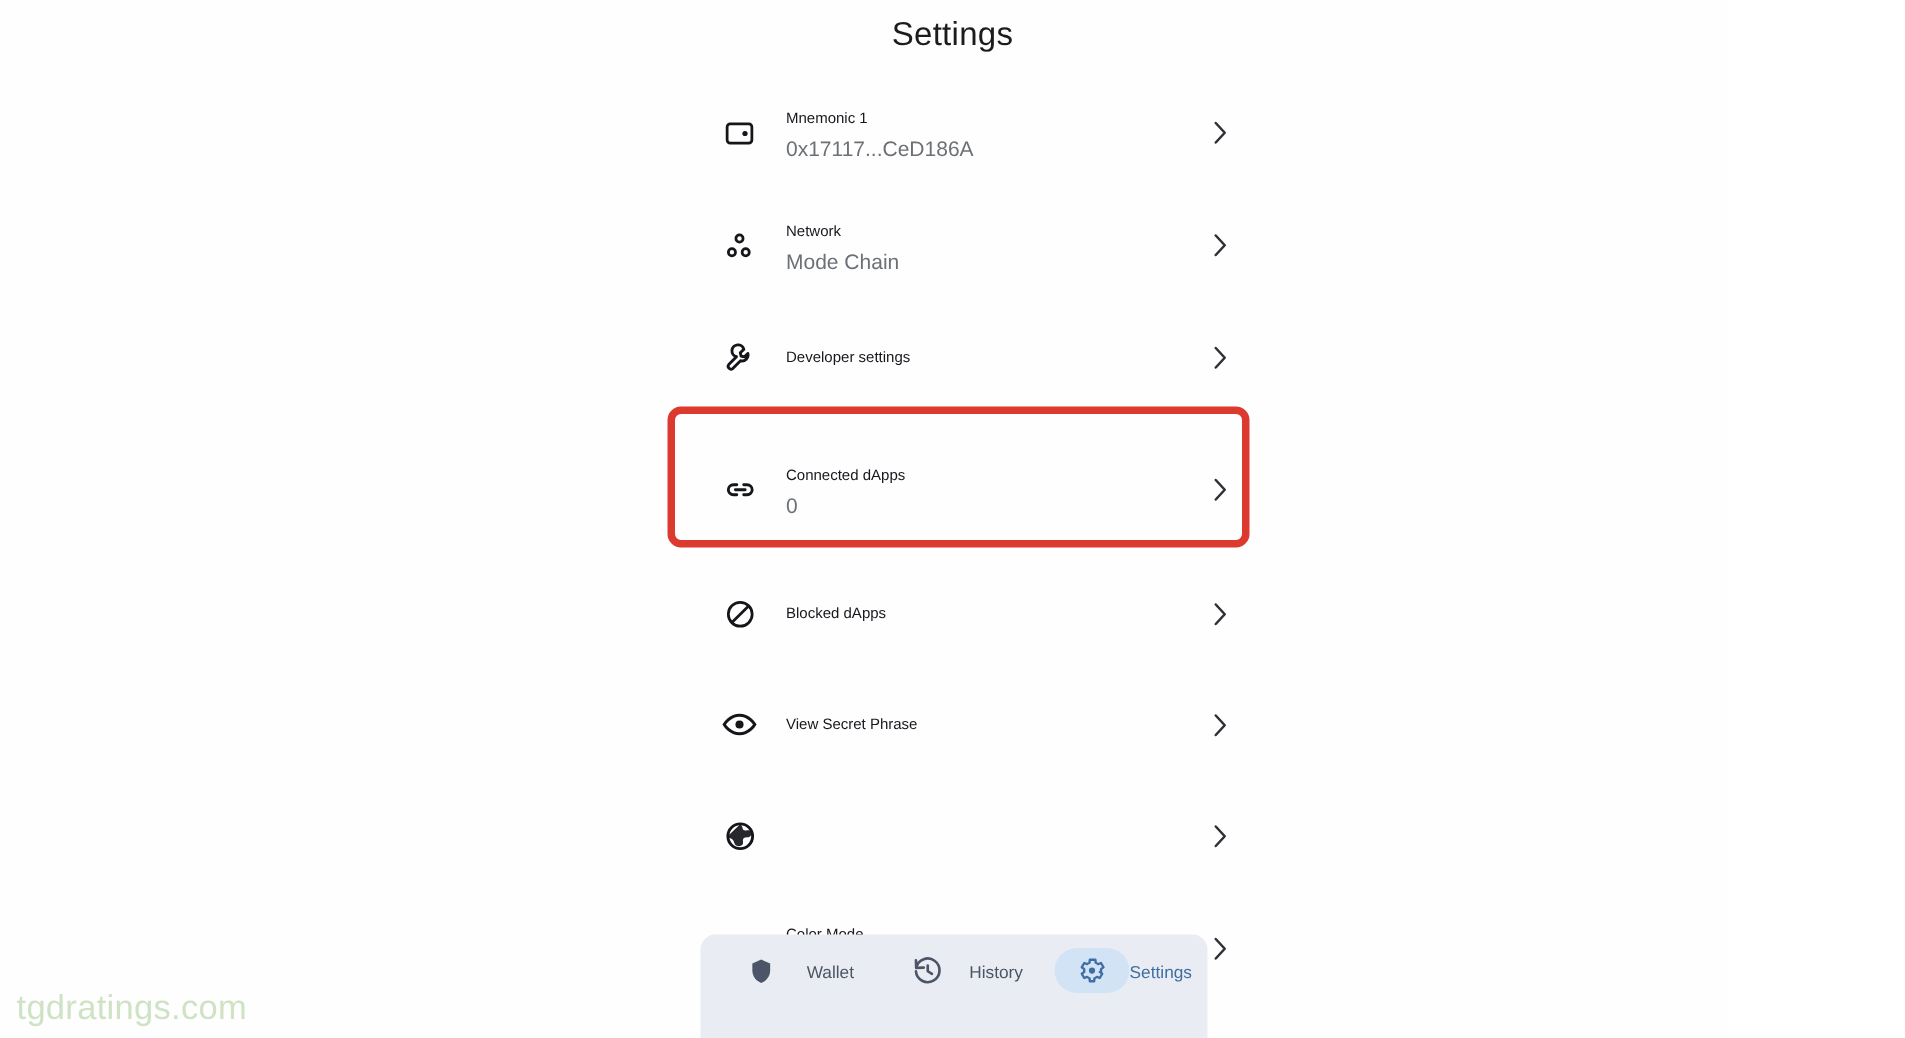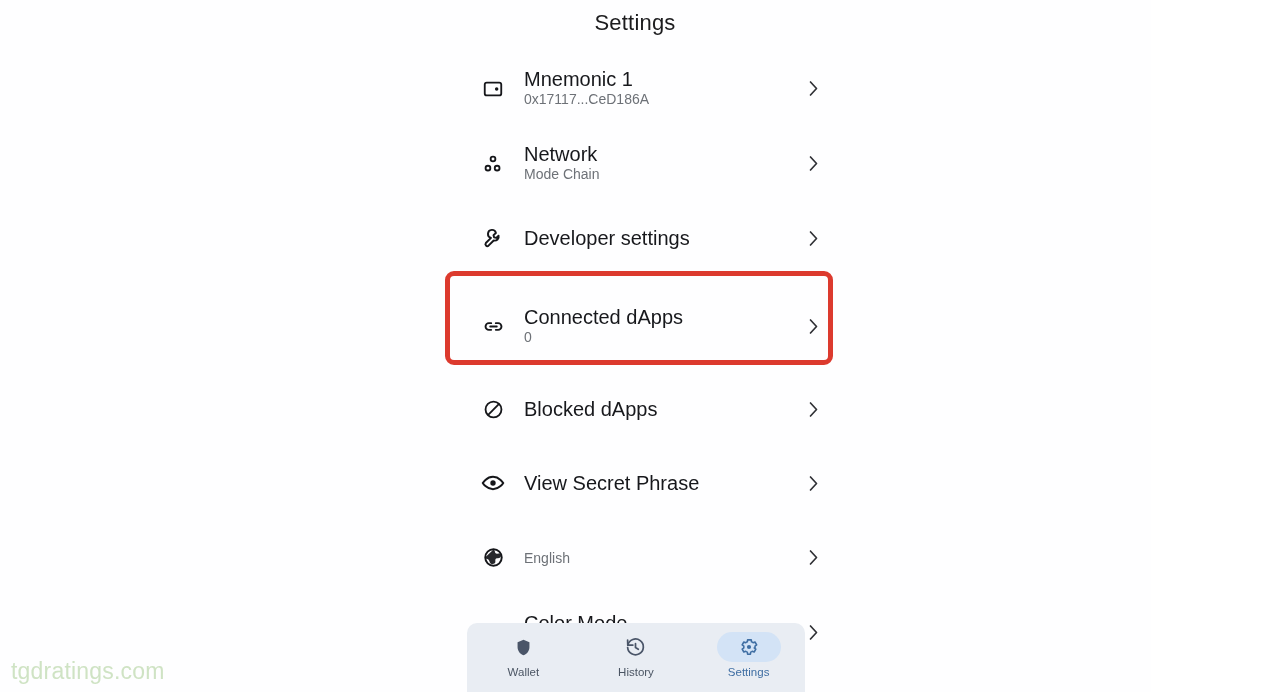--- a/index.html
+++ b/index.html
@@ -65,21 +65,21 @@
     color: #15161a;
   }
   .row .ico svg { display: block; }
 
   .row .texts {
     margin-left: 16px;
     flex: 1 1 auto;
     min-width: 0;
   }
   .row .label {
-    font-size: 20px;
+    font-size: 10px;
     color: #17181c;
     line-height: 19px;
     white-space: nowrap;
   }
   .row .sub {
     font-size: 14px;
     color: #6d7177;
     line-height: 18px;
     margin-top: 1px;
     white-space: nowrap;
@@ -121,21 +121,21 @@
     border-radius: 10px 10px 0 0;
     display: flex;
     align-items: flex-start;
     justify-content: space-around;
     box-sizing: border-box;
     padding-top: 9px;
   }
   .nav-item {
     width: 92px;
     display: flex;
-    flex-direction: column;
+    flex-direction: row;
     align-items: center;
     cursor: pointer;
   }
   .nav-pill {
     width: 64px;
     height: 30px;
     border-radius: 16px;
     display: flex;
     align-items: center;
     justify-content: center;
@@ -294,21 +294,20 @@
     <div class="gap"></div>
 
     <div class="row tall">
       <span class="ico">
         <svg width="23" height="23" viewBox="0 0 24 24">
           <circle cx="12" cy="12" r="8.6" fill="none" stroke="currentColor" stroke-width="2"></circle>
           <path d="M12 3.6c2.2 1.6 1 3.6 2.8 4.2 1.8.6 3.4-.6 4.6.6.9.9.6 2.6-.4 3.6-1.4 1.4-3.4.2-4.6 1.4-1.2 1.2.2 3.2-.8 4.4-1 1.2-3 1.4-4.4.6-1.6-.9-1.2-3-2.6-4.2-1.2-1-3-.8-3.4-2.2" fill="currentColor" stroke="none" opacity="0.92"></path>
         </svg>
       </span>
       <span class="texts">
-        <span class="sub" style="display:block">English</span>
       </span>
       <span class="chev">
         <svg width="11" height="17" viewBox="0 0 11 17" fill="none" stroke="currentColor" stroke-width="1.7" stroke-linecap="round" stroke-linejoin="round">
             <polyline points="2.5,2 8.5,8.5 2.5,15"></polyline>
           </svg>
       </span>
     </div>
 
     <div class="gap"></div>
 

